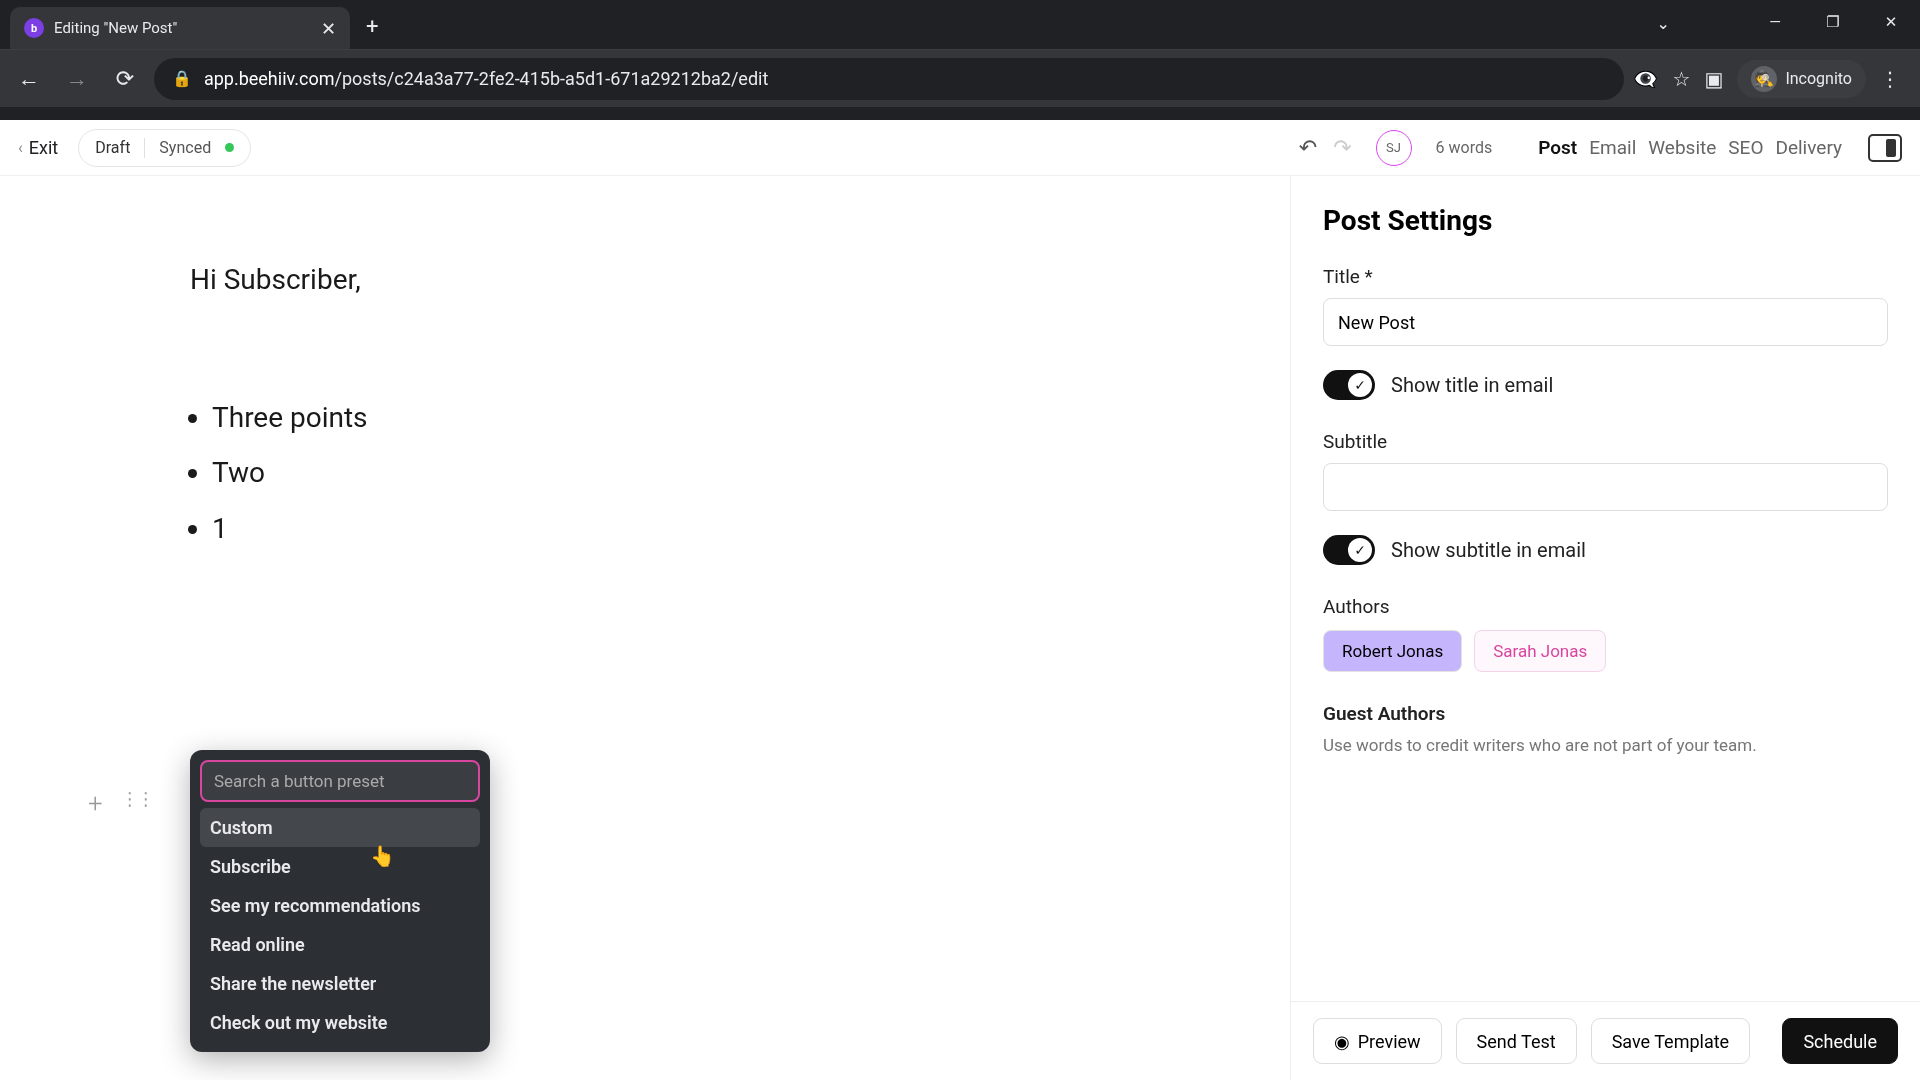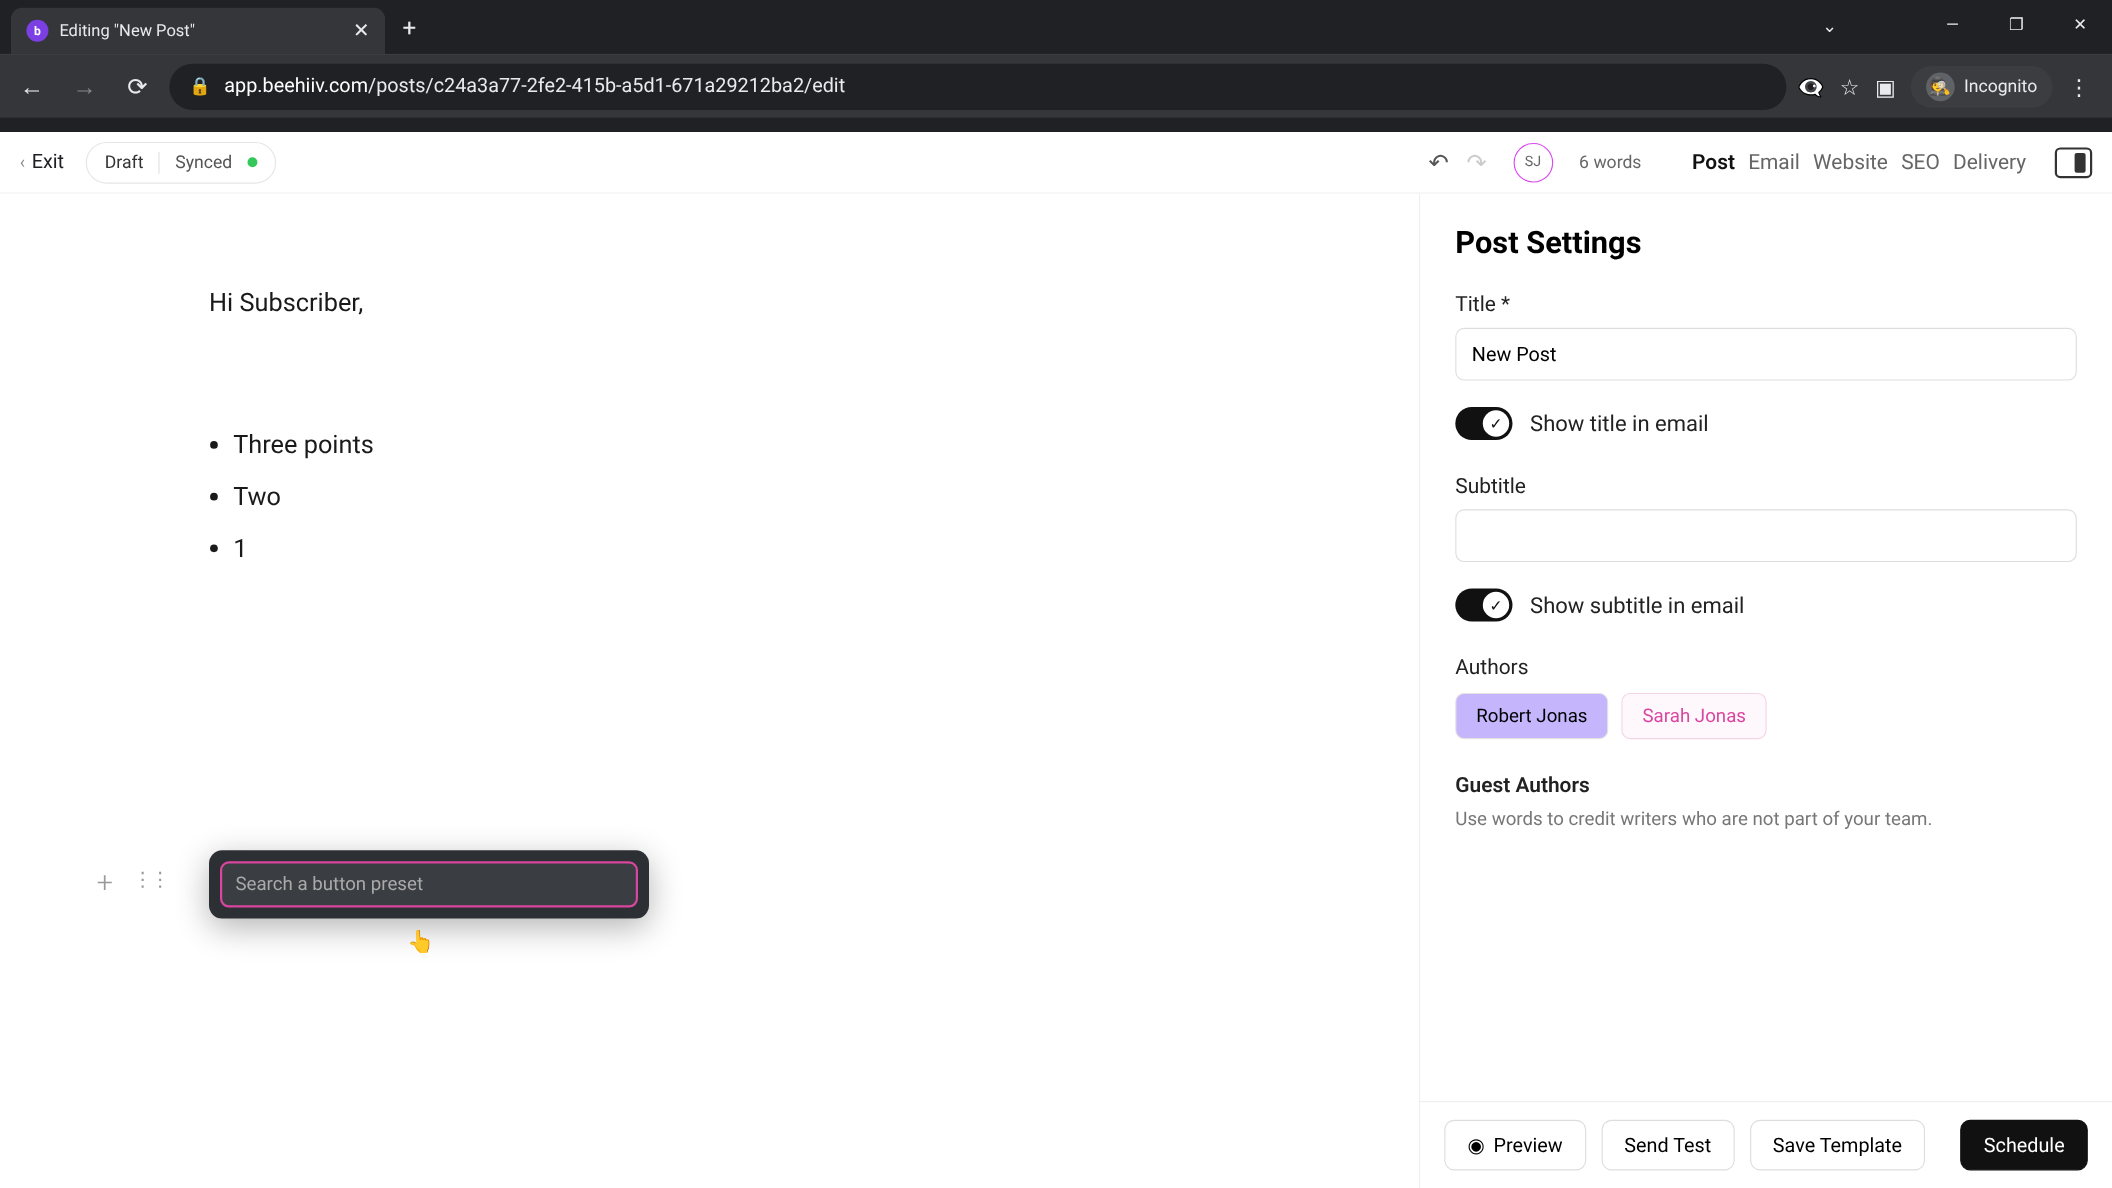--- a/index.html
+++ b/index.html
@@ -55,31 +55,31 @@
   .panel-toggle { width: 34px; height: 28px; border: 2px solid #333; border-radius: 5px; margin-left: 20px; position: relative;}
   .panel-toggle::after { content:""; position:absolute; right:4px; top:3px; bottom:3px; width:10px; background:#333; border-radius:2px;}
 
   .app-body { flex: 1; display: flex; overflow: hidden; position: relative; }
 
   
   .editor-wrap { flex: 1; position: relative; overflow-y: scroll; }
   .editor-wrap::-webkit-scrollbar { width: 18px; }
   .editor-wrap::-webkit-scrollbar-track { background: #f1f1f1; }
   .editor-wrap::-webkit-scrollbar-thumb { background: #c1c1c1; }
-  .editor-content { padding: 80px 190px 300px; font-size: 23px; color: #1a1a1a; line-height: 1.7; max-width: 1230px;}
+  .editor-content { padding: 80px 190px 300px; font-size: 28px; color: #1a1a1a; line-height: 1.7; max-width: 1230px;}
   .editor-content .greeting { margin-bottom: 90px; }
   .editor-content ul { padding-left: 22px; list-style: disc; }
   .editor-content li { margin-bottom: 8px; }
 
   .block-handles { position: absolute; left: 88px; top: 612px; display: flex; gap: 18px; }
   .block-handles .plus { font-size: 26px; color: #999; font-weight: 300; }
   .block-handles .grip { font-size: 18px; color: #999; letter-spacing: -2px; }
 
   
-  .popover { position: absolute; left: 190px; top: 597px; width: 400px; background: #2c2f33; border-radius: 12px; padding: 10px; box-shadow: 0 8px 30px rgba(0,0,0,.3); }
+  .popover { position: absolute; left: 190px; top: 574px; width: 300px; background: #2c2f33; border-radius: 12px; padding: 10px; box-shadow: 0 8px 30px rgba(0,0,0,.3); }
   .popover .search { width: 100%; height: 42px; background: #3a3d41; border: 2px solid #d946a0; border-radius: 8px; padding: 0 12px; color: #e8eaed; font-size: 17px; }
   .popover .search::placeholder { color: #aaa; }
   .popover .opts { margin-top: 6px; max-height: 260px; overflow-y: auto; }
   .popover .opts::-webkit-scrollbar { width: 8px; }
   .popover .opts::-webkit-scrollbar-thumb { background: #555; border-radius: 4px; }
   .popover .opt { padding: 9px 10px; color: #e8eaed; font-size: 18px; font-weight: 600; border-radius: 6px; }
   .popover .opt.hover { background: #44474b; }
 
   .cursor-hand { position: absolute; left: 370px; top: 668px; font-size: 20px; color: #000; z-index: 50; pointer-events:none;}
 
@@ -186,20 +186,28 @@
         </ul>
       </div>
 
       <div class="block-handles">
         <span class="plus">+</span>
         <span class="grip">⋮⋮</span>
       </div>
 
       <div class="popover">
         <input class="search" placeholder="Search a button preset" style="">
+        <div class="opts">
+          <div class="opt hover">Custom</div>
+          <div class="opt">Subscribe</div>
+          <div class="opt">See my recommendations</div>
+          <div class="opt">Read online</div>
+          <div class="opt">Share the newsletter</div>
+          <div class="opt">Check out my website</div>
+        </div>
       </div>
       <div class="cursor-hand">👆</div>
     </div>
 
     <div class="sidebar">
       <div class="sidebar-scroll">
         <h2>Post Settings</h2>
 
         <div class="field-label">Title *</div>
         <input class="text-input" value="New Post" style="">

